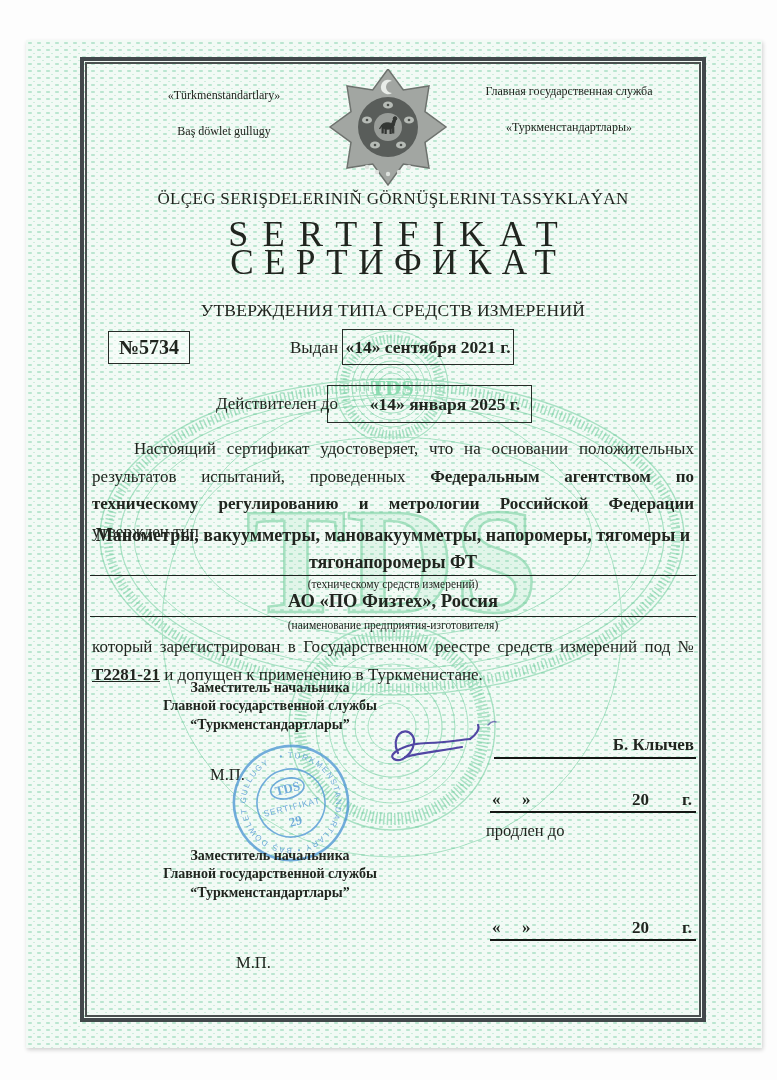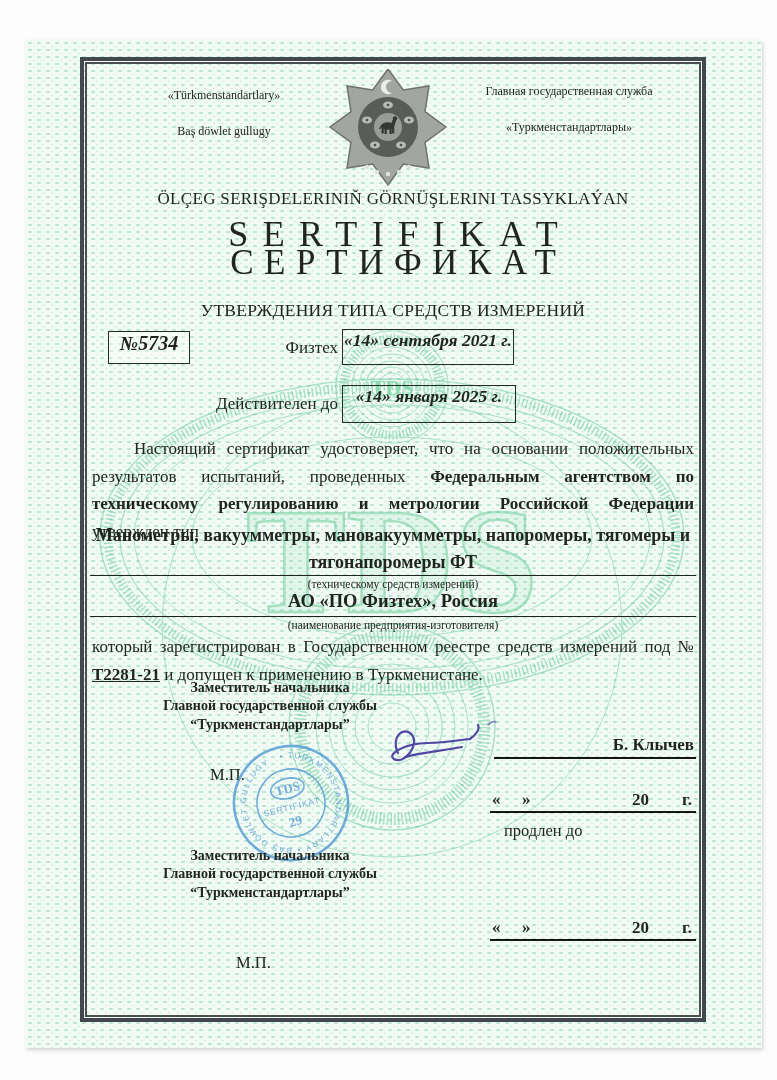--- a/index.html
+++ b/index.html
@@ -18,21 +18,21 @@
   .content{position:absolute;inset:6px;color:#21251f;}
   .wm{position:absolute;inset:0;width:100%;height:100%;}
 
   .abs{position:absolute;}
   .ctr{text-align:center;}
   .hdr-col{font-size:12px;line-height:36px;}
   .tagline{font-size:17px;letter-spacing:.02em;}
   .t-latin{font-size:36px;letter-spacing:.40em;padding-left:.40em;}
   .t-cyr{font-size:35px;letter-spacing:.30em;padding-left:.30em;}
   .t-sub{font-size:17.5px;letter-spacing:.015em;}
-  .box{border:1.6px solid #272b27;display:flex;align-items:flex-start;justify-content:center;font-style:italic;}
+  .box{border:1.6px solid #272b27;display:flex;align-items:center;justify-content:center;}
   .num{font-size:20px;font-weight:bold;}
   .lbl{font-size:17px;}
   .boxval{font-size:17.5px;font-weight:bold;}
   .para{font-size:17px;line-height:1.62;text-align:justify;}
   .indent{text-indent:42px;}
   .b{font-weight:bold;}
   .inst{font-size:18px;font-weight:bold;line-height:1.5;}
   .rule{border-top:1.6px solid #20231f;height:0;left:0;right:0;}
   .cap{font-size:11.5px;}
   .manuf{font-size:18.5px;font-weight:bold;}
@@ -131,26 +131,26 @@
         </div>
 
         <div class="abs tagline ctr" style="left:0;right:0;top:122px;">ÖLÇEG SERIŞDELERINIŇ GÖRNÜŞLERINI TASSYKLAÝAN</div>
         <div class="abs t-latin ctr" style="left:0;right:0;top:146px;">SERTIFIKAT</div>
         <div class="abs t-cyr ctr" style="left:0;right:0;top:176px;">СЕРТИФИКАТ</div>
         <div class="abs t-sub ctr" style="left:0;right:0;top:233px;">УТВЕРЖДЕНИЯ ТИПА СРЕДСТВ ИЗМЕРЕНИЙ</div>
 
         <div class="abs box num" style="left:18px;top:264px;width:80px;height:31px;background:rgba(255,255,255,.35);">
           <span>№5734</span>
         </div>
-        <div class="abs lbl" style="left:150px;top:271px;width:98px;text-align:right;">Физтех</div>
+        <div class="abs lbl" style="left:150px;top:271px;width:98px;text-align:right;">Выдан</div>
         <div class="abs box boxval" style="left:252px;top:262px;width:170px;height:34px;">
           <span>«14» сентября 2021 г.</span>
         </div>
         <div class="abs lbl" style="left:100px;top:327px;width:148px;text-align:right;">Действителен до</div>
-        <div class="abs box boxval" style="left:252px;top:318px;width:172px;height:36px;">
+        <div class="abs box boxval" style="left:237px;top:318px;width:172px;height:36px;padding-left:31px;">
           <span>«14» января 2025 г.</span>
         </div>
 
         <p class="abs para indent" style="left:2px;top:368px;width:602px;margin:0;">
           <span>Настоящий сертификат удостоверяет, что на основании положительных результатов испытаний, проведенных </span><span class="b">Федеральным агентством по техническому регулированию и метрологии Российской Федерации</span><span> утвержден тип</span>
         </p>
 
         <div class="abs inst ctr" style="left:2px;top:455px;width:602px;">Манометры, вакуумметры, мановакуумметры, напоромеры, тягомеры и тягонапоромеры ФТ</div>
         <div class="abs rule" style="top:508px;"></div>
         <div class="abs cap ctr" style="left:0;right:0;top:511px;">(техническому средств измерений)</div>
@@ -200,21 +200,21 @@
           </g>
         </svg>
 
         <div class="abs dateline" style="right:0;top:722px;width:206px;height:22px;">
           <span style="left:2px;">«</span>
           <span style="left:32px;">»</span>
           <span style="left:142px;">20</span>
           <span style="right:4px;">г.</span>
         </div>
 
-        <div class="abs prolong" style="left:414px;top:754px;">продлен до</div>
+        <div class="abs prolong" style="left:396px;top:754px;">продлен до</div>
 
         <div class="abs officer" style="left:24px;top:780px;width:312px;">
           <div>Заместитель начальника</div>
           <div>Главной государственной службы</div>
           <div>“Туркменстандартлары”</div>
         </div>
 
         <div class="abs dateline" style="right:0;top:850px;width:206px;height:22px;">
           <span style="left:2px;">«</span>
           <span style="left:32px;">»</span>

